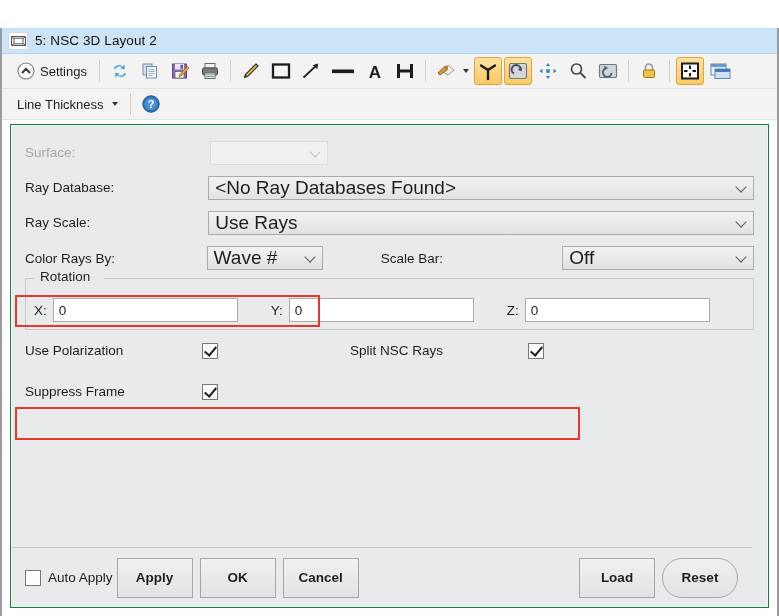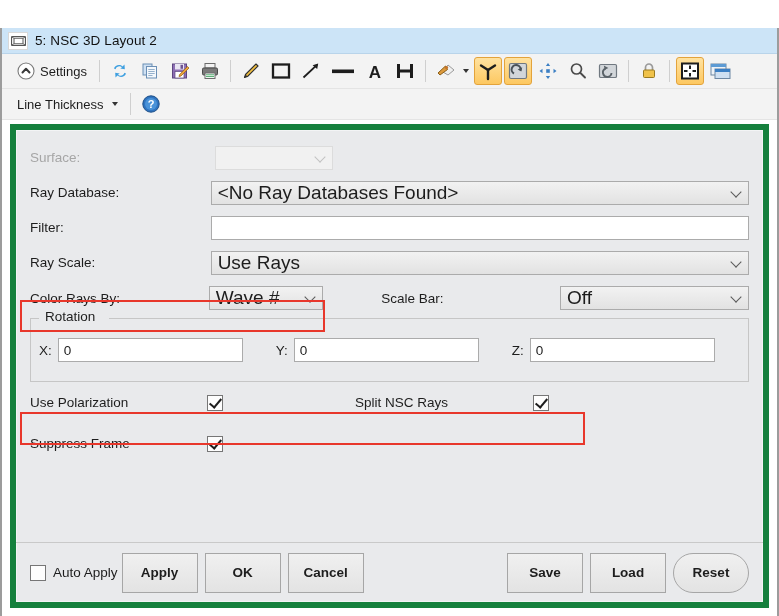--- a/index.html
+++ b/index.html
@@ -72,21 +72,21 @@
   .tb-label{font-size:13px;color:#1d1d1d;white-space:nowrap;}
   .caret{
     width:0;height:0;border-left:3.5px solid transparent;
     border-right:3.5px solid transparent;border-top:4px solid #333;
     margin-left:4px;
   }
 
   
   .panel{
     margin:4px 8px 0 8px;
-    border:6px solid #15803d;
+    border:1px solid #15803d;
     background:#e9eaec;
     height:484px;
     box-sizing:border-box;
     position:relative;
     box-shadow:inset 0 0 0 1px #f3f4f5;
   }
   .form{
     padding:10px 14px 0 14px;
   }
   .row{
@@ -131,21 +131,21 @@
     padding:0 5px;
     font-size:13.5px;color:#1d1d1d;
   }
 
   
   .group{
     margin:2px 0 0 0;
     border:1px solid #c6c6c6;
     border-top:none;
     position:relative;
-    height:64px;
+    height:52px;
     box-sizing:border-box;
   }
   .group:before{
     content:"";position:absolute;left:0;top:0;width:8px;height:1px;background:#c6c6c6;
   }
   .group:after{
     content:"";position:absolute;right:0;top:0;left:78px;height:1px;background:#c6c6c6;
   }
   .group-title{
     position:absolute;left:10px;top:-9px;
@@ -180,21 +180,21 @@
 
   .redbox{
     position:absolute;
     border:2px solid #e8372b;
     box-sizing:border-box;
     pointer-events:none;
   }
 
   
   .btnbar{
-    position:absolute;left:0;right:0;bottom:0;
+    position:absolute;left:0;right:16px;bottom:0;
     height:60px;
     border-top:1px solid #c9c9c9;
     display:flex;align-items:center;
     padding:0 14px;
     box-sizing:border-box;
   }
   .btn{
     height:40px;
     min-width:76px;
     background:linear-gradient(#f0f0f0,#e3e3e3);
@@ -435,26 +435,20 @@
       </div>
 
       <div class="row">
         <span class="lbl w1">Ray Database:</span>
         <div class="combo" style="width:551px;">
           <span>&lt;No Ray Databases Found&gt;</span>
           <span class="chev"></span>
         </div>
       </div>
 
-      <div class="row">
-        <span class="lbl w1">Filter:</span>
-        <div class="textbox" style="width:551px;">
-          <span></span>
-        </div>
-      </div>
 
       <div class="row">
         <span class="lbl w1">Ray Scale:</span>
         <div class="combo" style="width:551px;">
           <span>Use Rays</span>
           <span class="chev"></span>
         </div>
       </div>
 
       <div class="row" style="height:36px;">
@@ -508,20 +502,19 @@
 
     <div class="btnbar">
       <div class="autoapply">
         <div class="cb"></div>
         <span class="lbl">Auto Apply</span>
       </div>
       <div class="btn">Apply</div>
       <div class="btn" style="margin-left:6px;">OK</div>
       <div class="btn" style="margin-left:6px;">Cancel</div>
       <div class="spacer"></div>
-      <div class="btn">Save</div>
       <div class="btn" style="margin-left:6px;">Load</div>
       <div class="btn" style="margin-left:6px;margin-right:0;border-radius:20px;">Reset</div>
     </div>
 
   </div>
 
 </div>
 
 </body></html>

